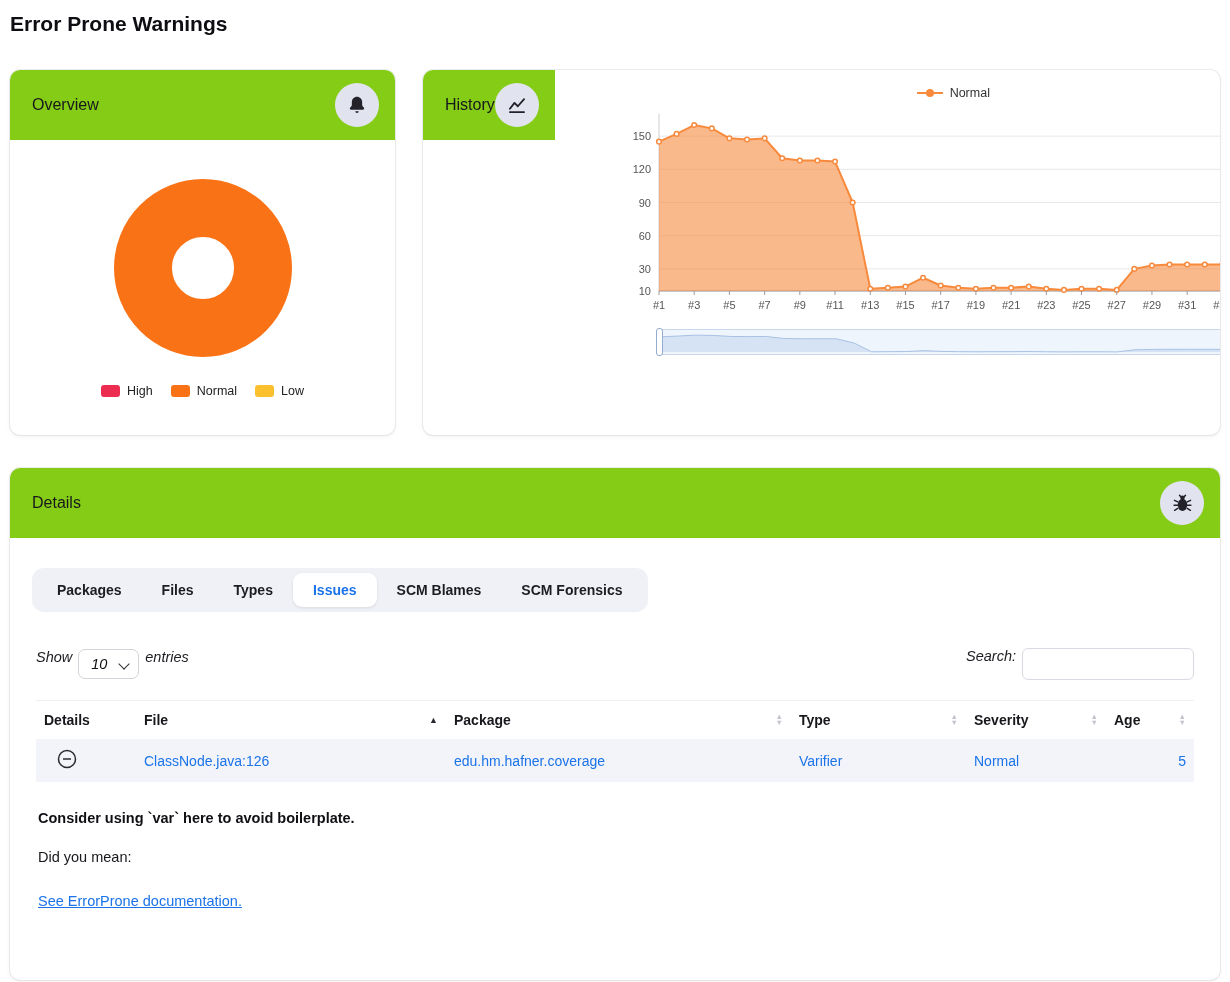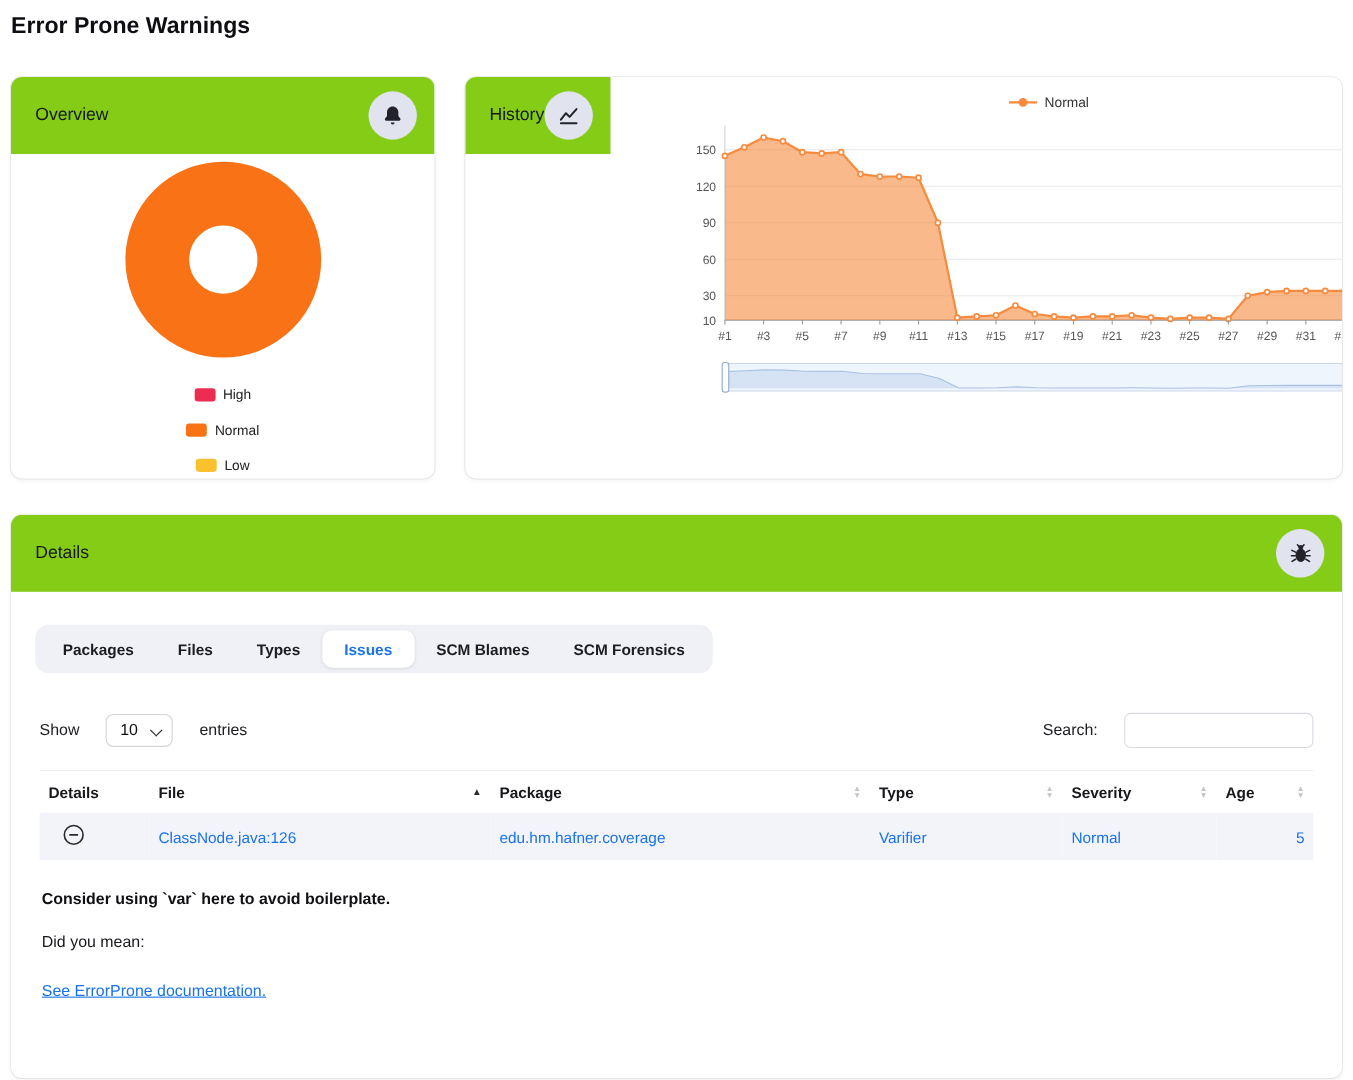--- a/index.html
+++ b/index.html
@@ -24,21 +24,21 @@
   }
   .card-title { font-size: 16px; font-weight: 500; color: #17171c; }
   .icon-circle {
     width: 44px; height: 44px; border-radius: 50%; background: #e1e3ef;
     display: flex; align-items: center; justify-content: center;
   }
 
   
   .card-overview { width: 385px; height: 365px; display: flex; flex-direction: column; }
   .overview-body { flex: 1; display: flex; flex-direction: column; align-items: center; justify-content: center; gap: 26px; }
-  .legend { display: flex; gap: 18px; align-items: center; flex-direction: column; }
+  .legend { display: flex; gap: 18px; align-items: center; }
   .legend-item { display: flex; align-items: center; gap: 7px; font-size: 12.5px; color: #222; }
   .legend-swatch { width: 19px; height: 12px; border-radius: 3px; display: inline-block; background: #ccc; }
 
   
   .card-history { flex: 1; height: 365px; display: flex; flex-direction: row; text-align: center; }
   .history-body { flex: 1; padding: 8px 16px 12px; position: relative; }
   .chart-topbar { position: relative; height: 30px; display: flex; align-items: center; justify-content: center; }
   .chart-legend { display: flex; align-items: center; gap: 7px; font-size: 12.5px; color: #333; cursor: pointer; }
   .gear-btn { position: absolute; right: 4px; top: 8px; cursor: pointer; line-height: 0; }
   .datazoom {
@@ -56,21 +56,21 @@
   .card-details { margin-top: 33px; min-height: 512px; display: flex; flex-direction: column; }
   .details-body { flex: 1; padding: 30px 26px 24px; }
   .tabs { display: inline-flex; background: #f0f1f6; border-radius: 12px; padding: 5px; margin-left: -4px; }
   .tab {
     padding: 9px 20px; font-size: 14px; font-weight: 600; color: #1c1c22;
     border-radius: 9px; cursor: pointer; white-space: nowrap;
   }
   .tab.active { background: #fff; color: #1a73e8; box-shadow: 0 1px 3px rgba(0,0,0,.1); }
 
   .controls { margin-top: 36px; display: flex; justify-content: space-between; align-items: center; font-size: 14.5px; }
-  .show-group, .search-group { display: flex; align-items: center; gap: 24px; }
+  .show-group, .search-group { display: flex; align-items: flex-start; gap: 6px; font-style: italic; }
   .select-wrap { position: relative; display: inline-block; }
   select.page-size {
     appearance: none; -webkit-appearance: none; font: inherit; color: #111;
     padding: 6px 30px 6px 12px; border: 1px solid #d2d4da; border-radius: 7px; background: #fff;
   }
   .select-wrap::after {
     content: ""; position: absolute; right: 11px; top: 11px; width: 7px; height: 7px;
     border-right: 1.8px solid #333; border-bottom: 1.8px solid #333;
     transform: rotate(45deg); pointer-events: none;
   }

